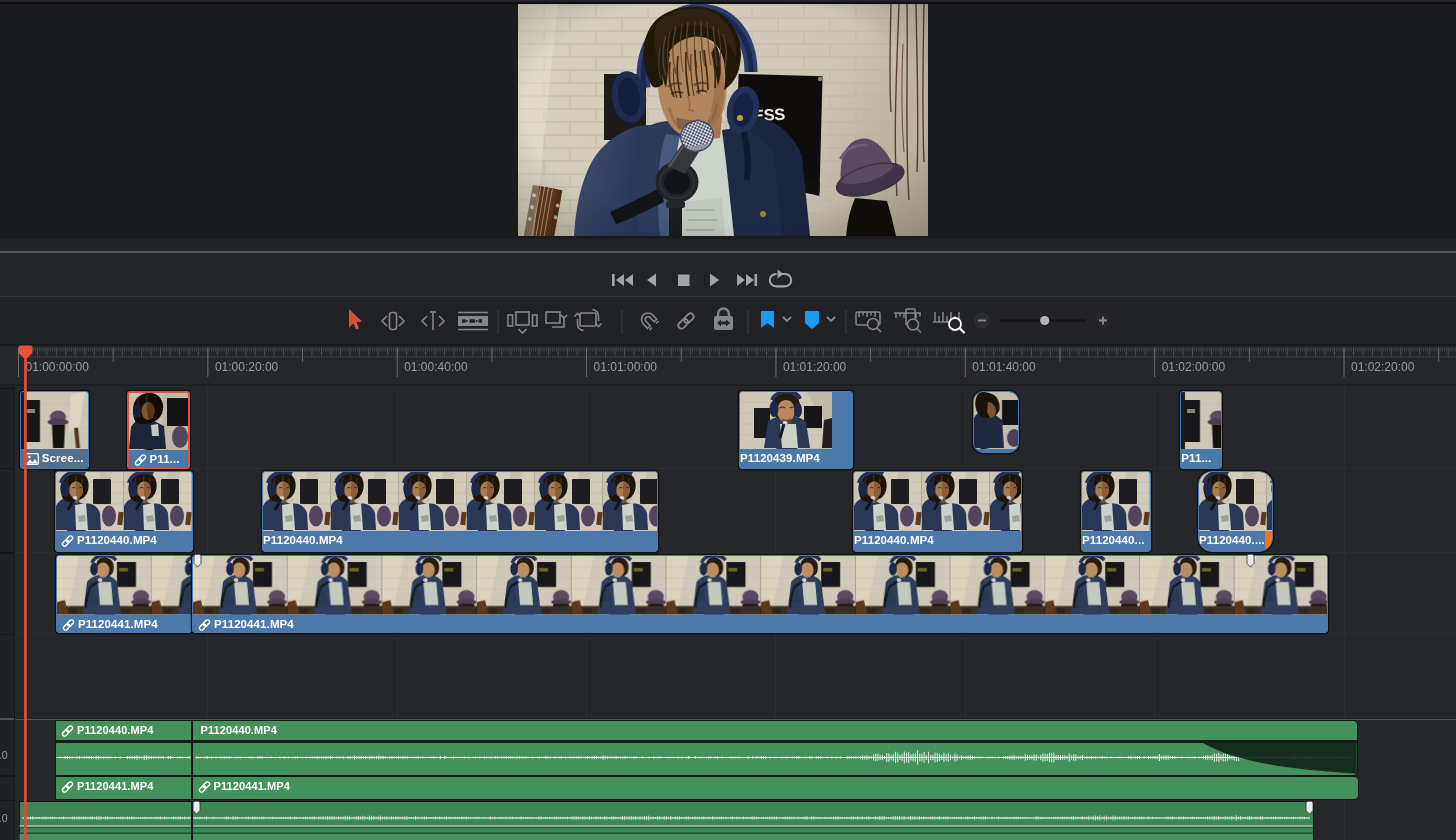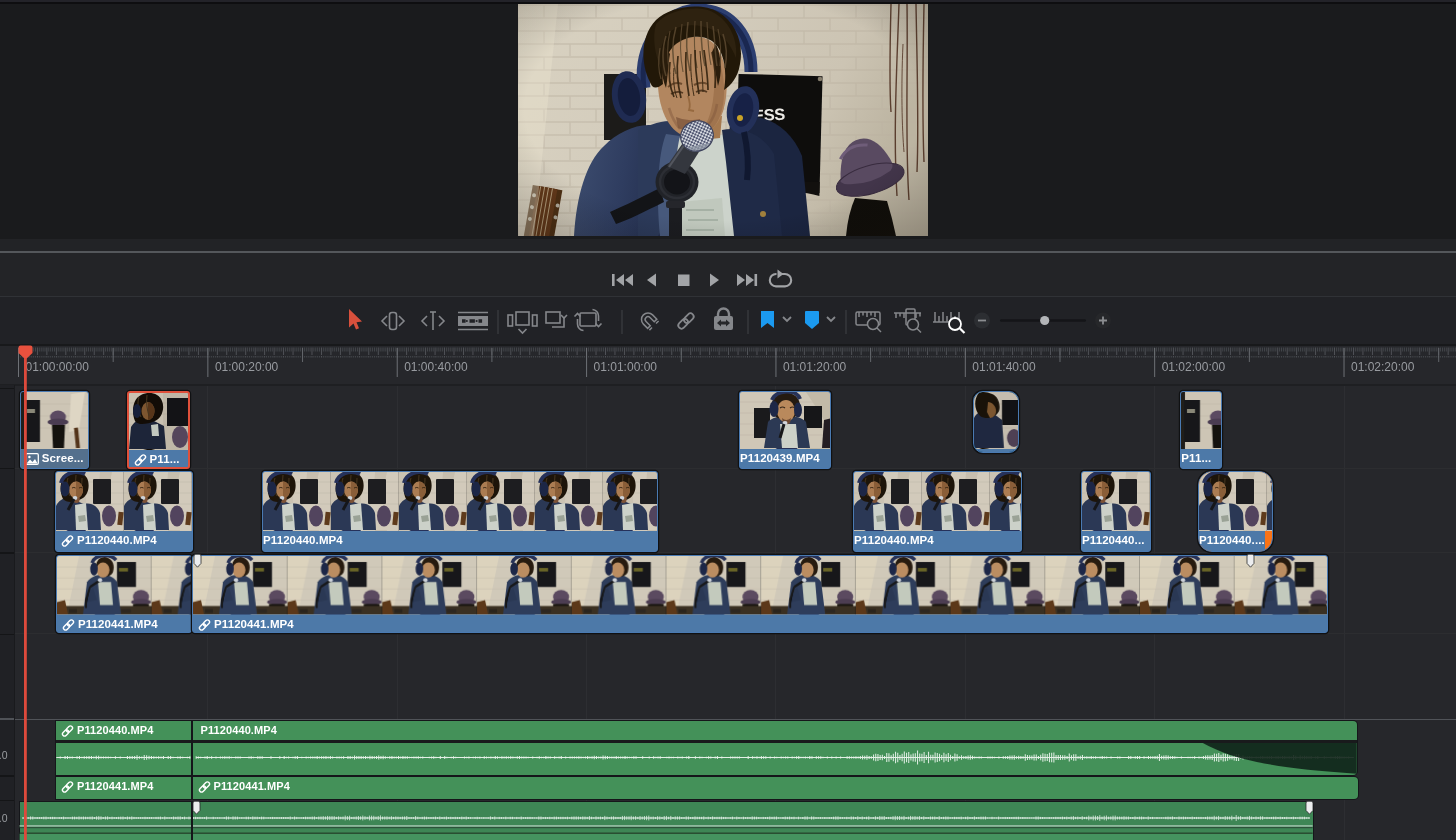--- a/index.html
+++ b/index.html
@@ -515,21 +515,21 @@
     <svg width="63.6" height="57" style="display:block" preserveAspectRatio="none">
         <rect width="63.6" height="57" fill="url(#pC)"></rect>
       </svg>
     <div class="cliplabel" style="height:21px;background:#4d79a8;font-size:11.5px;"><svg width="13" height="12" viewBox="0 0 13 12" style="margin:4px 3px 0 5px">
           <g transform="translate(6.5,6) rotate(-45)" stroke="#fff" stroke-width="1.4" fill="none">
 <rect x="-6.2" y="-2.1" width="7" height="4.2" rx="2.1"></rect>
 <rect x="-0.8" y="-2.1" width="7" height="4.2" rx="2.1"></rect>
           </g>
         </svg><span>P11...</span></div>
     </div>
-    <div class="abs" style="left:739px;top:390.5px;width:92px;height:78px;z-index:10;
+    <div class="abs" style="left:739px;top:390.5px;width:114px;height:78px;z-index:10;
       border-radius:3px;box-shadow:0 0 0 1.2px #101113;border:1.2px solid #4a7ab2;box-sizing:border-box;overflow:hidden;background:#4d79a8;">
     <svg width="92" height="57" style="display:block" preserveAspectRatio="none">
         <rect width="92" height="57" fill="url(#pE)"></rect>
       </svg>
     <div class="cliplabel" style="height:21px;background:#4d79a8;font-size:11.5px;"><span>P1120439.MP4</span></div>
     </div>
     <div class="abs" style="left:972.6px;top:390.5px;width:46.7px;height:62px;z-index:10;
       border-radius:10px;box-shadow:0 0 0 1.2px #101113;border:1.2px solid #4a7ab2;box-sizing:border-box;overflow:hidden;background:#0c4a6e;">
     <svg width="46.7" height="57" style="display:block" preserveAspectRatio="none">
         <rect width="46.7" height="57" fill="url(#pF)"></rect>

